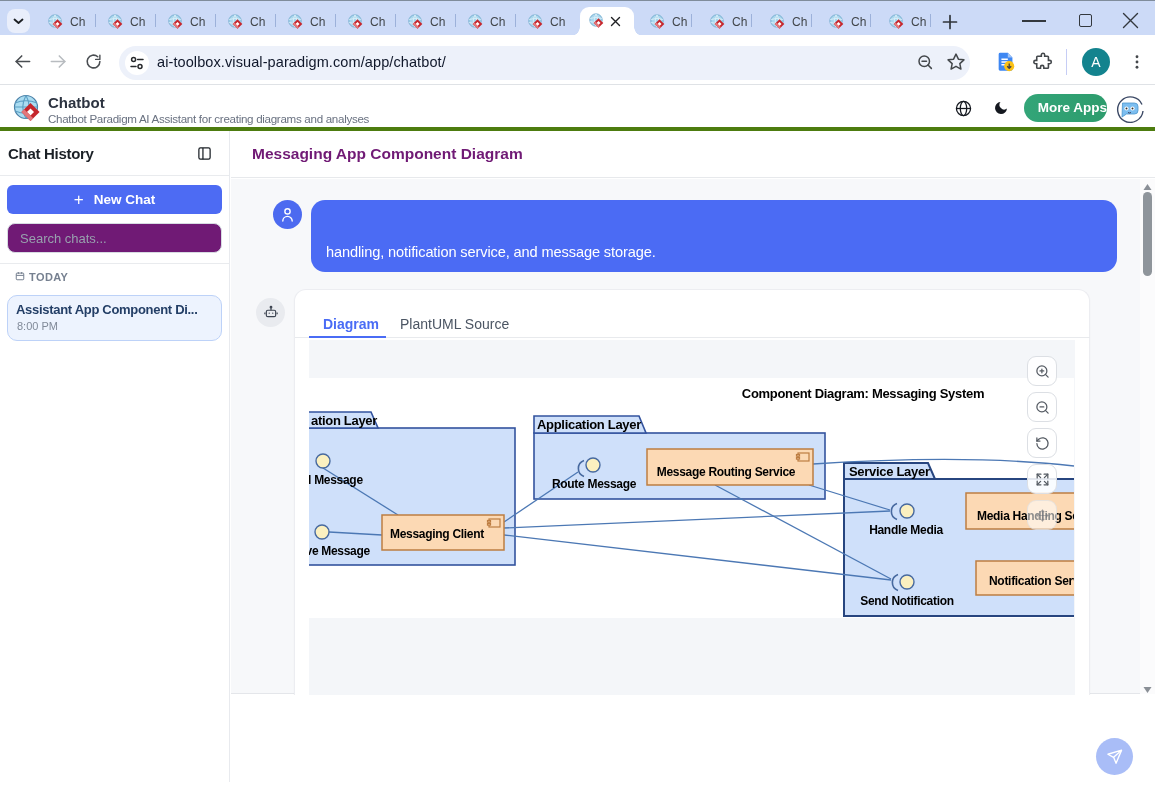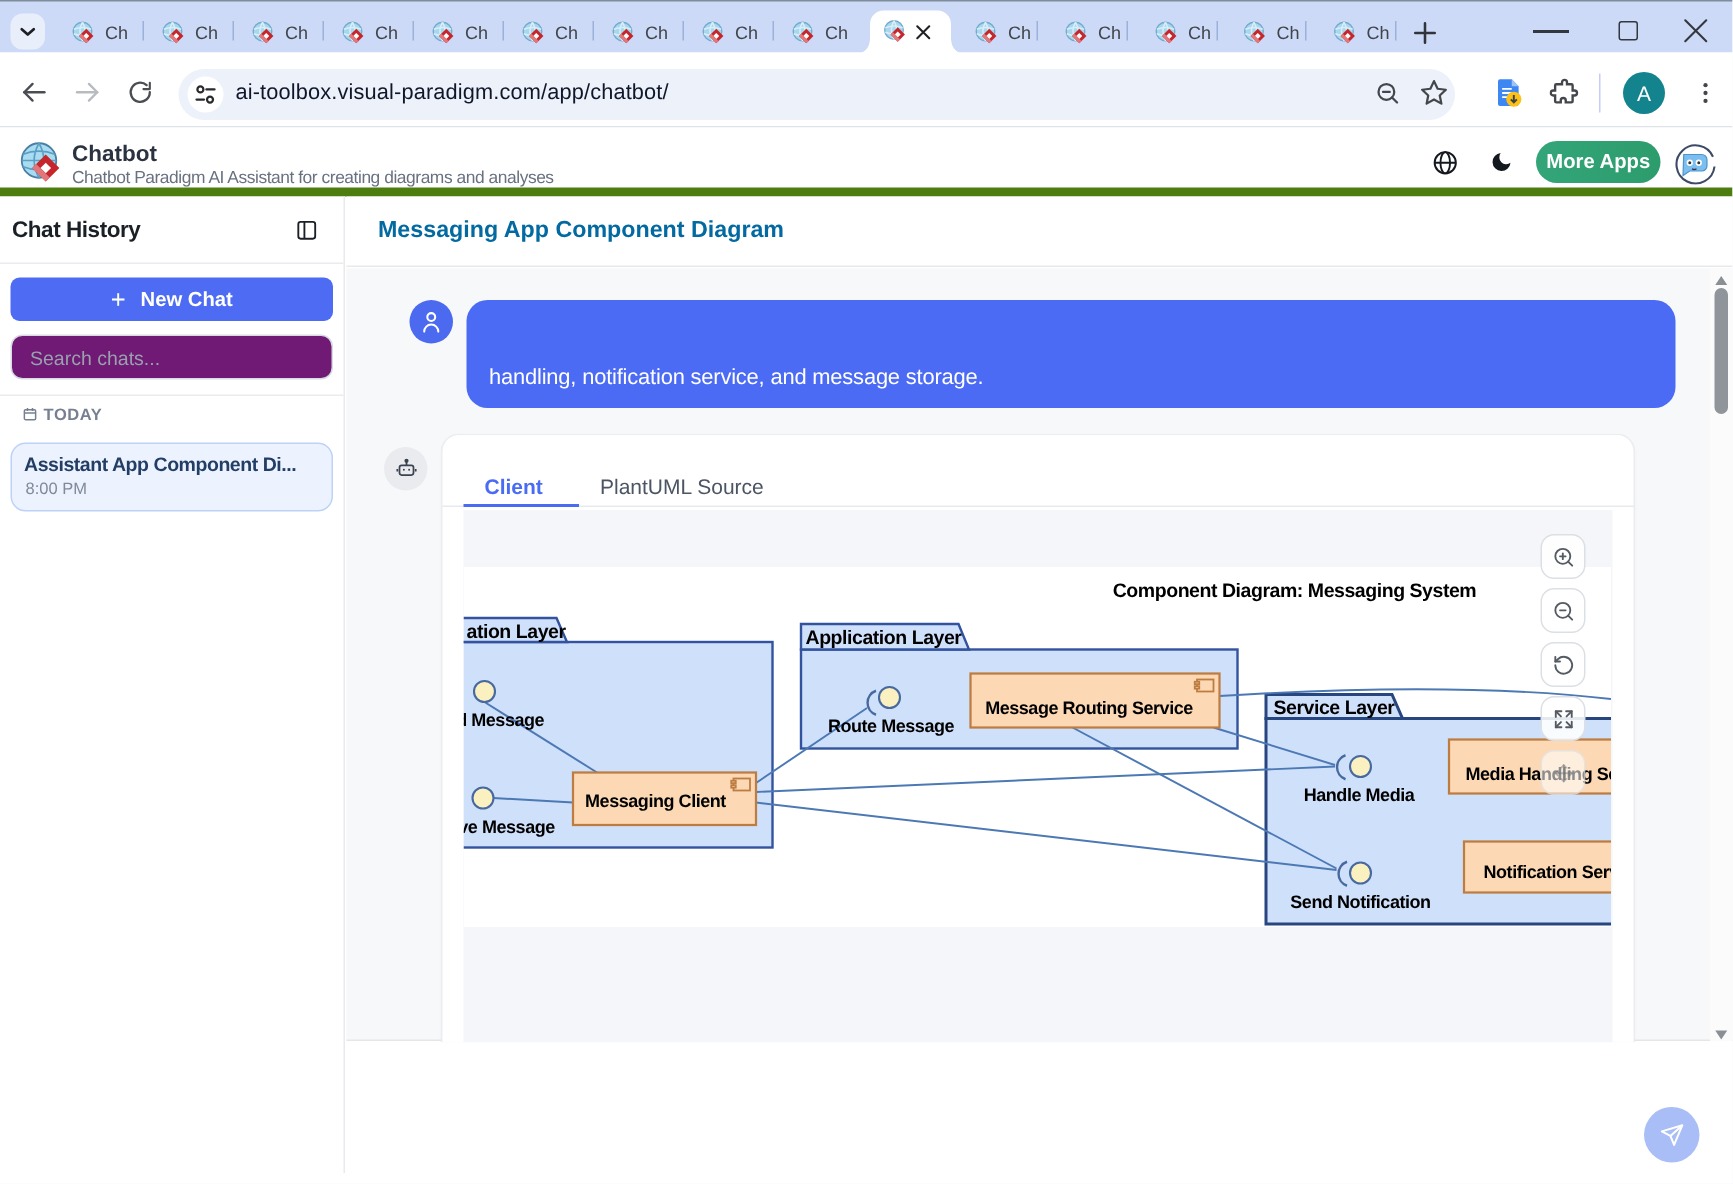--- a/index.html
+++ b/index.html
@@ -15,38 +15,38 @@
 #activetab{position:absolute;left:580px;top:6px;width:54px;height:29px;background:#fff;border-radius:9px 9px 0 0}
 #activetab:before,#activetab:after{content:"";position:absolute;bottom:0;width:9px;height:9px}
 #activetab:before{left:-9px;background:radial-gradient(circle 9px at 0 0, transparent 8.5px, #fff 9px)}
 #activetab:after{right:-9px;background:radial-gradient(circle 9px at 100% 0, transparent 8.5px, #fff 9px)}
 
 #toolbar{position:absolute;left:0;top:35px;width:1155px;height:50px;background:#fff;border-bottom:1px solid #dfe2e6}
 #omni{position:absolute;left:119px;top:11px;width:851px;height:34px;background:#edf1fa;border-radius:17px}
 #omni .siteicon{position:absolute;left:6px;top:5px;width:24px;height:24px;background:#fff;border-radius:50%}
 #omni .url{position:absolute;left:38px;top:8px;font-size:14.5px;color:#0f172a;letter-spacing:.1px}
 
-#appheader{position:absolute;left:0;top:85px;width:1155px;height:46px;background:#fff;border-bottom:6px solid #4d7c0f}
+#appheader{position:absolute;left:0;top:85px;width:1155px;height:46px;background:#fff;border-bottom:4px solid #4d7c0f}
 #appheader .t1{position:absolute;left:48px;top:9px;font-size:15px;font-weight:bold;color:#2c3340}
 #appheader .t2{position:absolute;left:48px;top:27px;font-size:11.6px;letter-spacing:-0.3px;color:#697180}
-#moreapps{position:absolute;left:1024px;top:9px;width:83px;height:28px;border-radius:14px;background:linear-gradient(90deg,#33a578,#2d9c6d);color:#fff;font-size:13.5px;font-weight:bold;text-align:center;line-height:28px}
+#moreapps{position:absolute;left:1024px;top:9px;width:83px;height:28px;border-radius:14px;background:linear-gradient(90deg,#33a578,#2d9c6d);color:#fff;font-size:13.5px;font-weight:bold;text-align:right;line-height:28px}
 
 #sidebar{position:absolute;left:0;top:131px;width:230px;height:658px;background:#fff;border-right:1px solid #e8eaee}
 #sidebar .hd{position:absolute;left:8px;top:14px;font-size:15px;font-weight:bold;color:#1b2026;letter-spacing:-0.3px}
 .sdiv{position:absolute;left:0;width:229px;height:1px;background:#e9ebee}
 #newchat{position:absolute;left:7px;top:185px;width:215px;height:29px;background:#4d6bf3;border-radius:6px;color:#fff;display:flex;align-items:center;justify-content:center;font-size:13.5px;font-weight:bold}
 #search{position:absolute;left:7px;top:223px;width:215px;height:30px;border:1px solid #d7dbe2;border-radius:8px;background:#701a75}
 #search span{position:absolute;left:12px;top:7px;font-size:13px;color:#98a1ae}
 #today{position:absolute;left:29px;top:271px;font-size:11px;font-weight:bold;color:#768090;letter-spacing:.4px}
 #chatitem{position:absolute;left:7px;top:295px;width:215px;height:46px;background:#edf3fe;border:1px solid #bdd2f8;border-radius:10px}
 #chatitem .a{position:absolute;left:8px;top:6px;font-size:13px;font-weight:600;color:#233e66;white-space:nowrap;letter-spacing:-0.3px}
 #chatitem .b{position:absolute;left:9px;top:24px;font-size:11px;color:#818a99}
 
 #maintitle{position:absolute;left:231px;top:131px;width:924px;height:47px;background:#fff;border-bottom:1px solid #e7e9ec}
-#maintitle span{position:absolute;left:21px;top:14px;font-size:15.5px;font-weight:bold;color:#0369a1}
+#maintitle span{position:absolute;left:21px;top:14px;font-size:15.5px;font-weight:bold;color:#701a75}
 #chatarea{position:absolute;left:231px;top:179px;width:924px;height:515px;background:#f7f8fa;border-bottom:1px solid #e4e6ea}
 #uavatar{position:absolute;left:42px;top:21px;width:29px;height:29px;border-radius:50%;background:#4c6af0}
 #ububble{position:absolute;left:80px;top:21px;width:806px;height:72px;background:#4b6bf4;border-radius:14px;color:#fff;font-size:14.6px;letter-spacing:-0.12px}
 #ububble .l1{position:absolute;left:15px;top:17px;white-space:nowrap}
 #ububble .l2{position:absolute;left:15px;top:44px;white-space:nowrap}
 #bavatar{position:absolute;left:25px;top:119px;width:29px;height:29px;border-radius:50%;background:#e9ebef}
 #card{position:absolute;left:63px;top:110px;width:796px;height:406px;background:#fff;border:1px solid #ecedf1;border-radius:12px 12px 0 0;border-bottom:none;box-shadow:0 1px 2px rgba(0,0,0,.04)}
 #tabdg{position:absolute;left:28px;top:26px;font-size:14px;font-weight:600;color:#4a6cf5}
 #tabpu{position:absolute;left:105px;top:26px;font-size:14px;color:#4b5563}
 #tabline{position:absolute;left:0px;top:47px;width:795px;height:1px;background:#e8eaed}
@@ -407,21 +407,21 @@
           <rect x="4" y="9" width="16" height="11" rx="2.5"></rect>
           <line x1="12" y1="9" x2="12" y2="5"></line>
           <circle cx="12" cy="3.8" r="1.4" fill="#3c4350"></circle>
           <circle cx="9" cy="14" r="1.1" fill="#3c4350" stroke="none"></circle>
           <circle cx="15" cy="14" r="1.1" fill="#3c4350" stroke="none"></circle>
           <line x1="1.5" y1="13" x2="1.5" y2="16"></line>
           <line x1="22.5" y1="13" x2="22.5" y2="16"></line>
         </svg>
       </div>
     <div id="card">
-      <div id="tabdg">Client</div>
+      <div id="tabdg">Diagram</div>
       <div id="tabpu">PlantUML Source</div>
       <div id="tabline"></div>
       <div id="tabul"></div>
       <div id="viewport">
         <div id="dimg">
 <svg width="765" height="240" viewBox="0 0 765 240" style="position:absolute;left:0;top:0">
 <g font-family="Liberation Sans, sans-serif" font-size="12" font-weight="bold" letter-spacing="-0.3">
 <text x="554" y="20" text-anchor="middle" font-size="13">Component Diagram: Messaging System</text>
 
 <g stroke="#33539e" stroke-width="1.6" fill="#cfe0fa">

